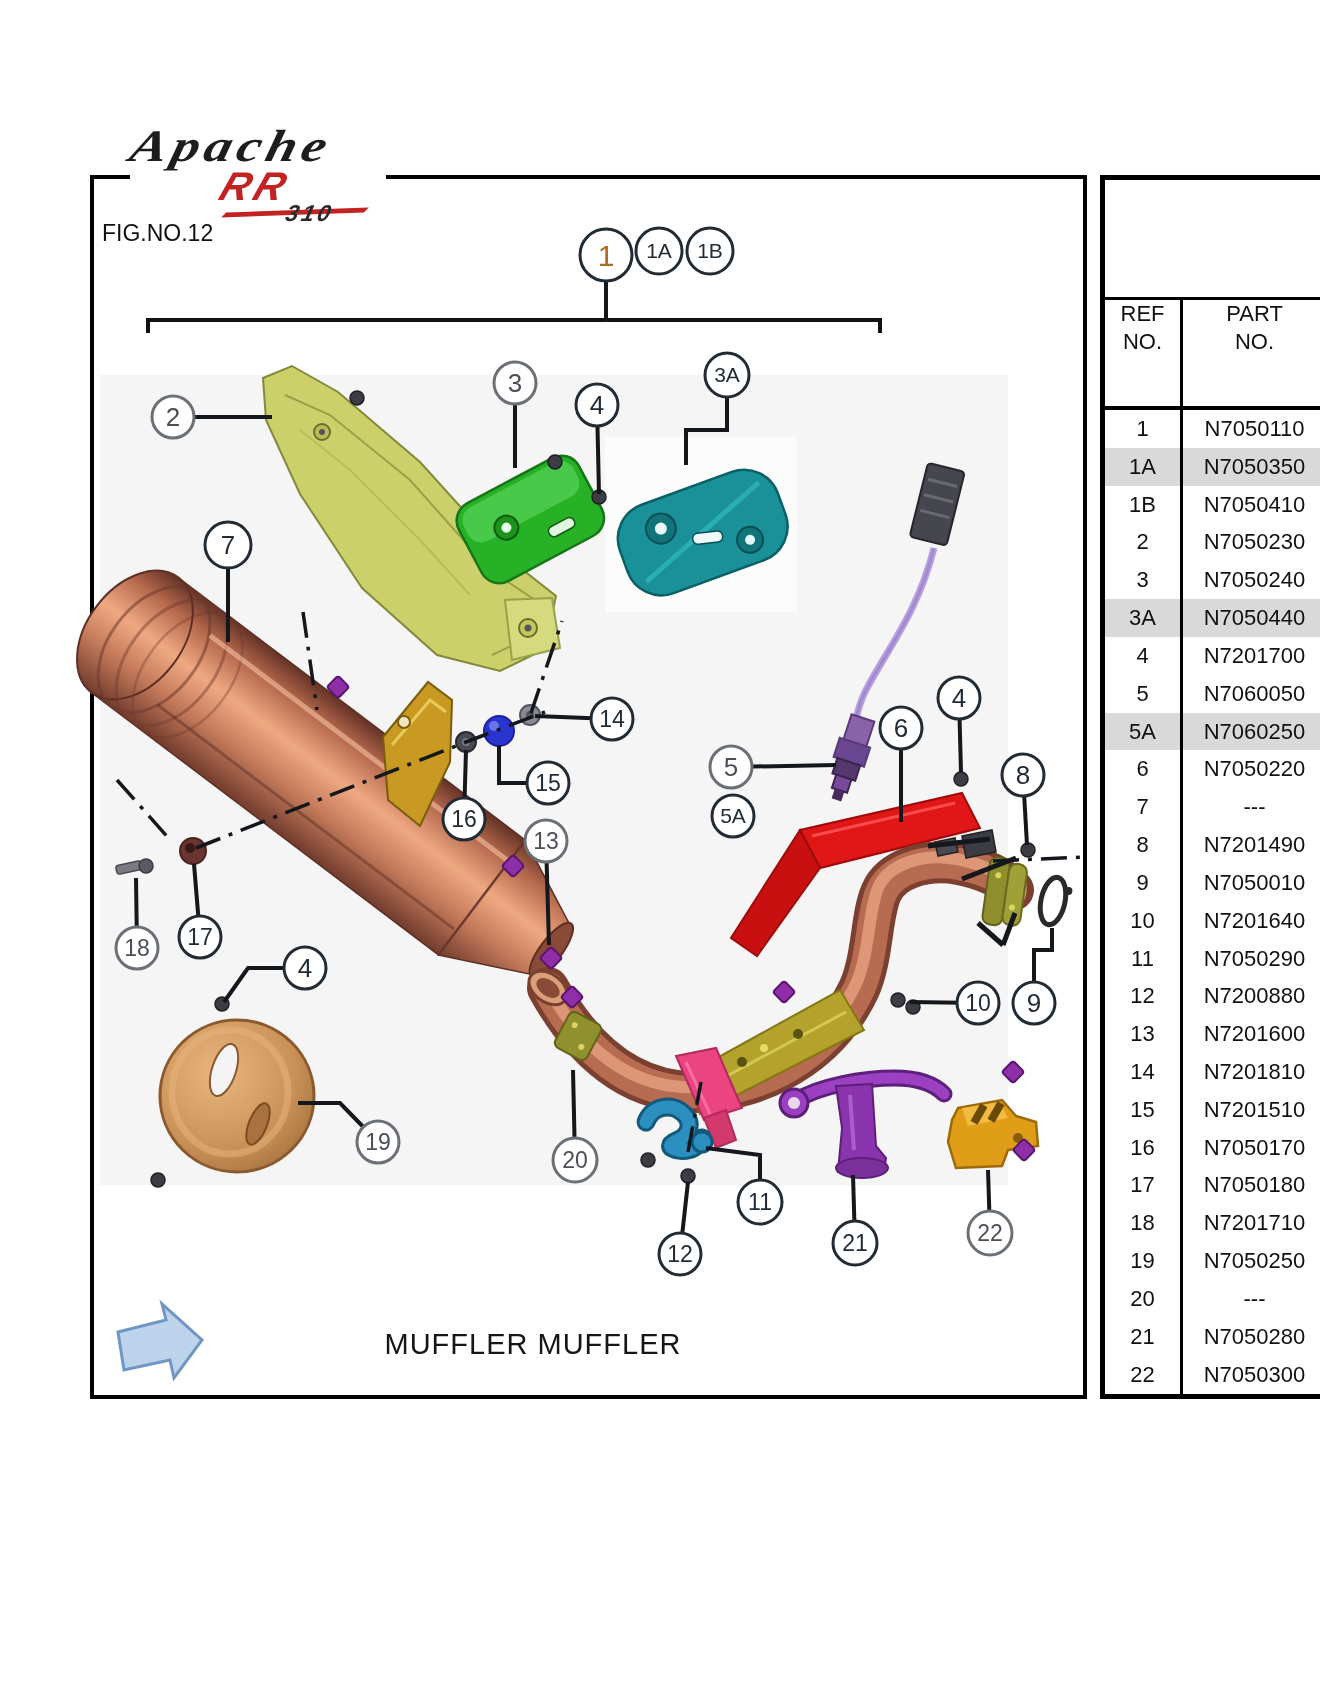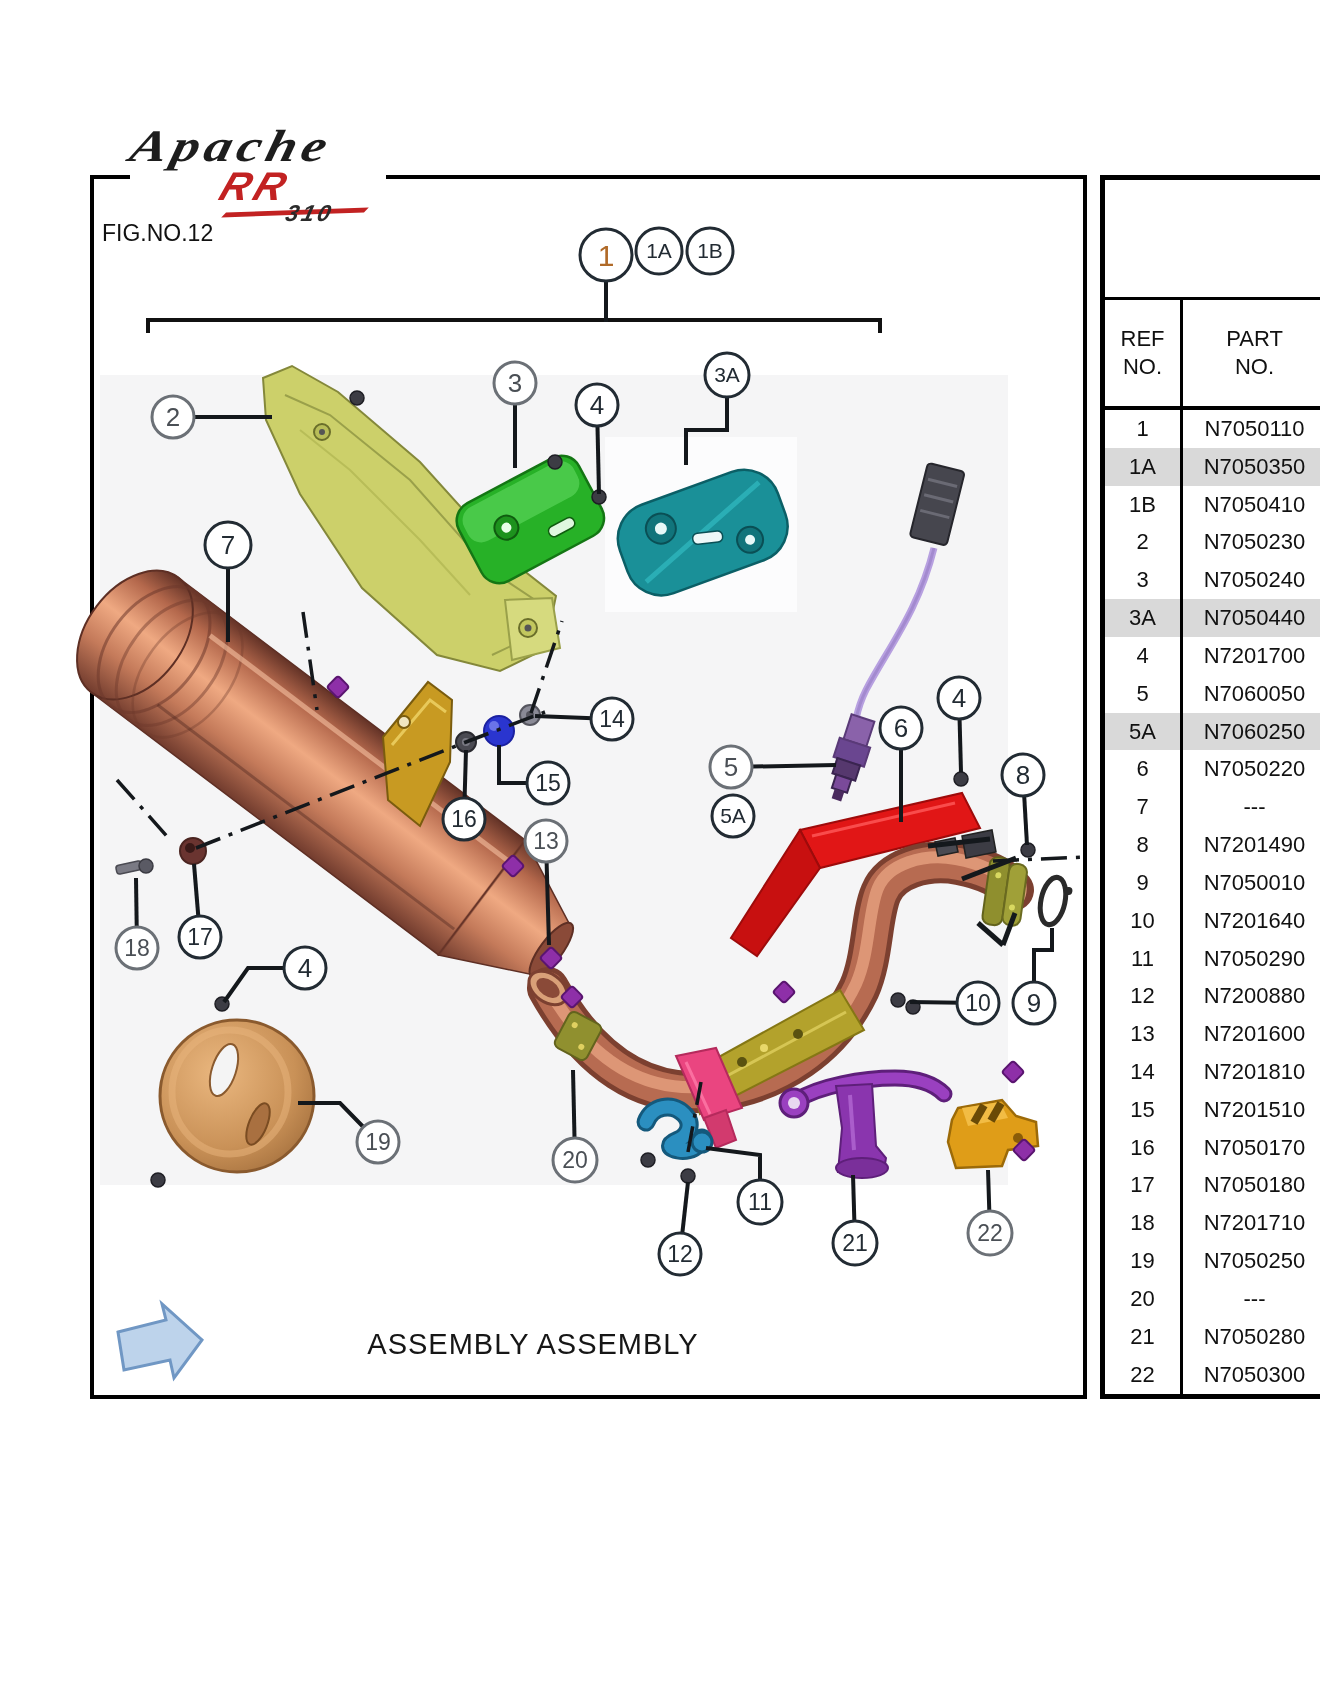--- a/index.html
+++ b/index.html
@@ -19,21 +19,21 @@
     transform:skewX(-45deg) rotate(-2deg);}
   #logo .variant{position:absolute;left:156px;top:82px;font-style:italic;font-weight:bold;font-size:23px;
     color:#2b2b2b;letter-spacing:3px;transform:skewX(-14deg);}
   #fig-no{left:102px;top:220px;font-size:23px;color:#111;text-align:center;}
   #assembly-title{left:283px;top:1328px;width:500px;text-align:center;font-size:29px;color:#161616;letter-spacing:1px;}
   
   #parts-table{left:1100px;top:175px;width:226px;height:1224px;box-sizing:border-box;
     border-top:5px solid #000;border-bottom:5px solid #000;border-left:5px solid #000;background:#fff;}
   #tbl-topcell{height:117px;border-bottom:3px solid #000;}
   #tbl-header{height:106px;border-bottom:4px solid #000;display:flex;}
-  .hcol{display:flex;flex-direction:column;justify-content:center;align-items:center;font-size:22px;color:#111;line-height:28px;}
+  .hcol{display:flex;flex-direction:column;align-items:center;font-size:22px;color:#111;line-height:28px;}
   .hcol.ref{width:75px;border-right:3px solid #000;}
   .hcol.part{flex:1;}
   #table-rows{height:984px;display:flex;flex-direction:column;}
   .trow{display:flex;height:37.84px;align-items:center;font-size:22px;color:#111;}
   .trow.shaded{background:#d9d9d9;}
   .tcell-ref{width:75px;border-right:3px solid #000;text-align:center;align-self:stretch;display:flex;align-items:center;justify-content:center;}
   .tcell-part{flex:1;text-align:center;}
   svg{position:absolute;left:0;top:0;}
   svg text{font-family:"Liberation Sans",sans-serif;}
 </style>
@@ -43,21 +43,21 @@
 <div class="abs" id="fig-frame"></div>
 
 <div class="abs" id="logo">
   <span class="brand">Apache</span>
   <span class="rr">RR</span>
   <span class="swoosh"></span>
   <span class="variant">310</span>
 </div>
 
 <div class="abs" id="fig-no">FIG.NO.12</div>
-<div class="abs" id="assembly-title">ASSEMBLY ASSEMBLY</div>
+<div class="abs" id="assembly-title">MUFFLER MUFFLER</div>
 
 <div class="abs" id="parts-table">
   <div id="tbl-topcell"></div>
   <div id="tbl-header">
     <div class="hcol ref">
       <span>REF</span>
       <span>NO.</span>
     </div>
     <div class="hcol part">
       <span>PART</span>

